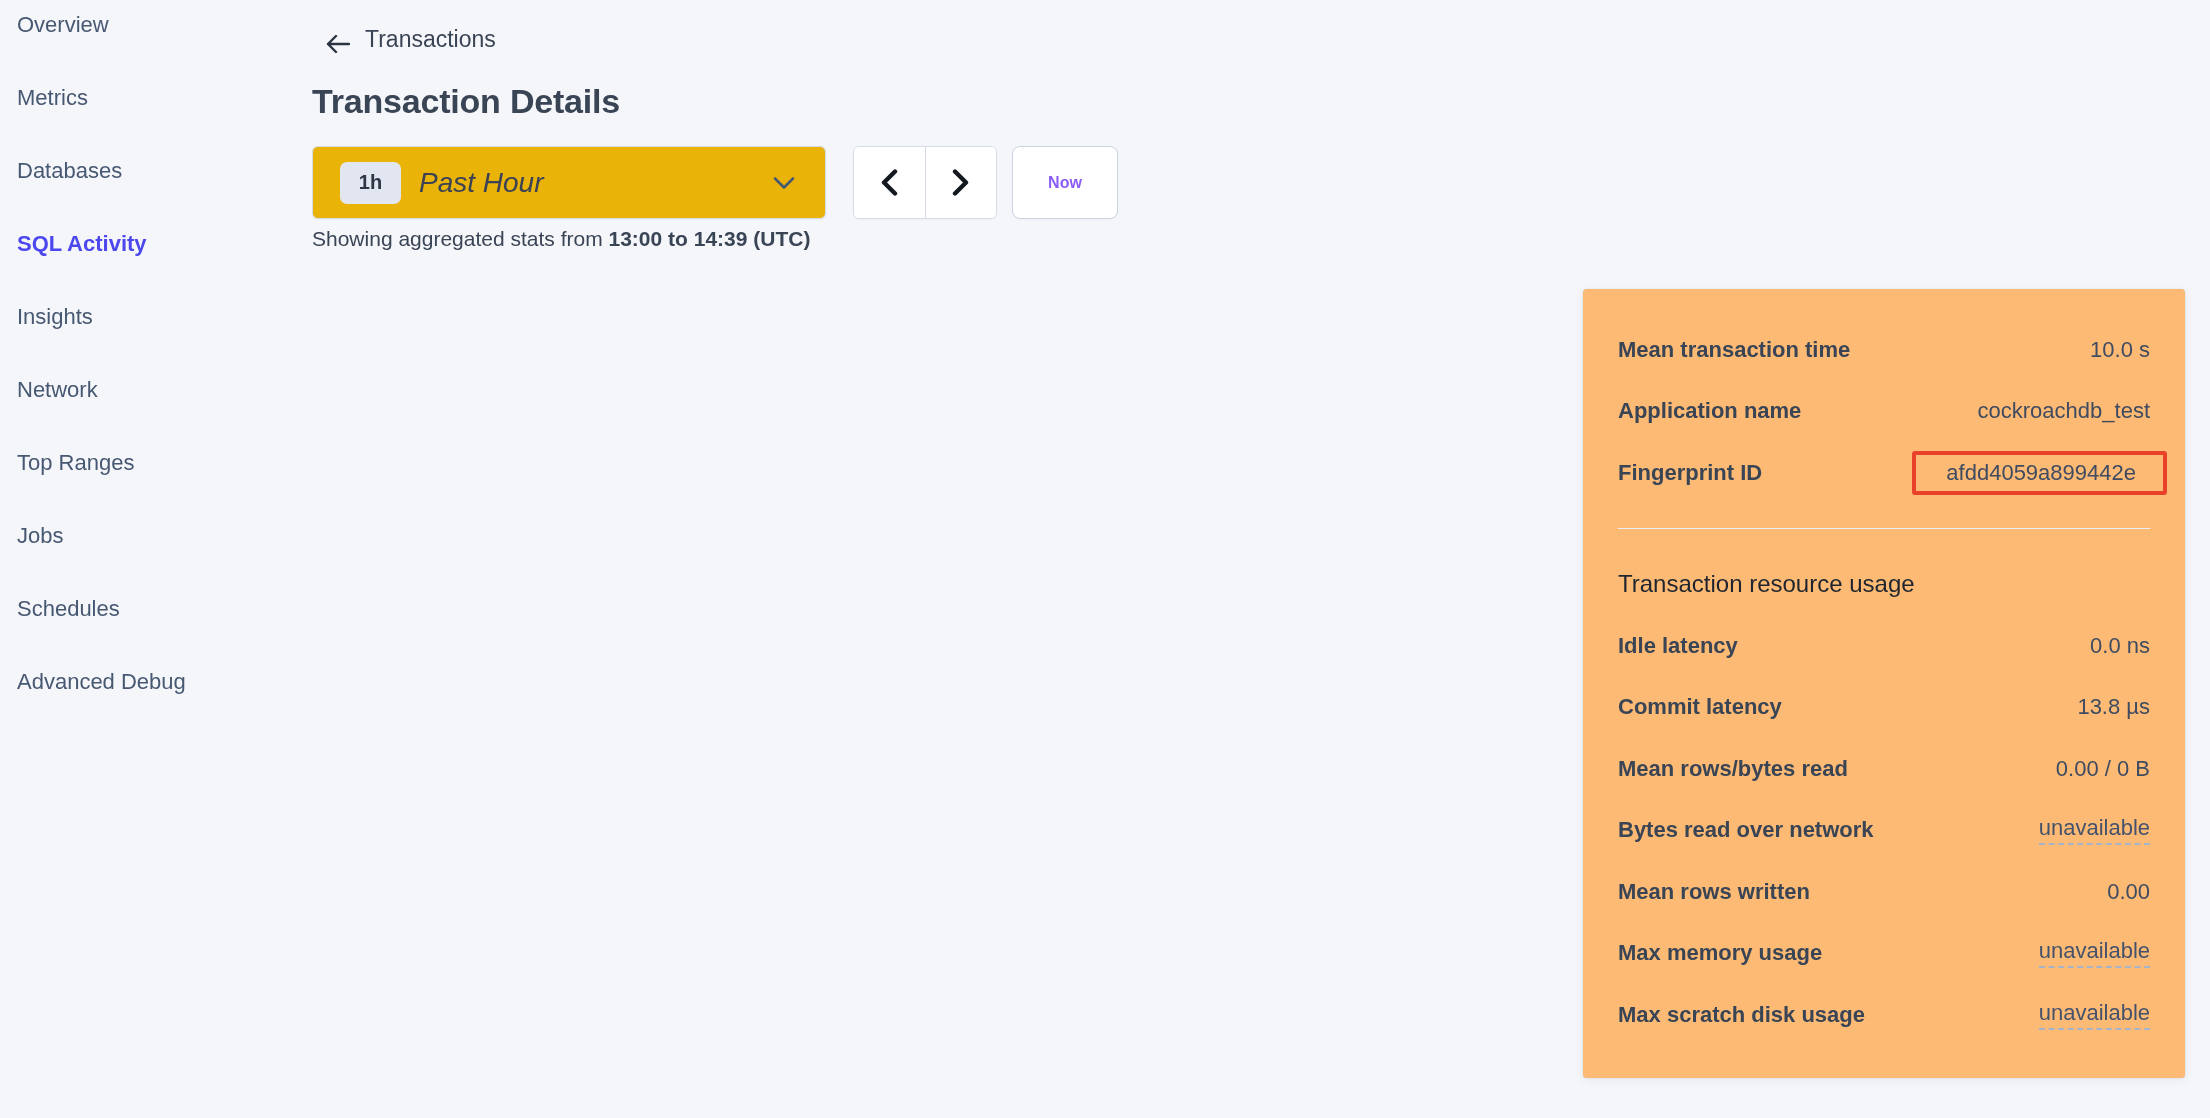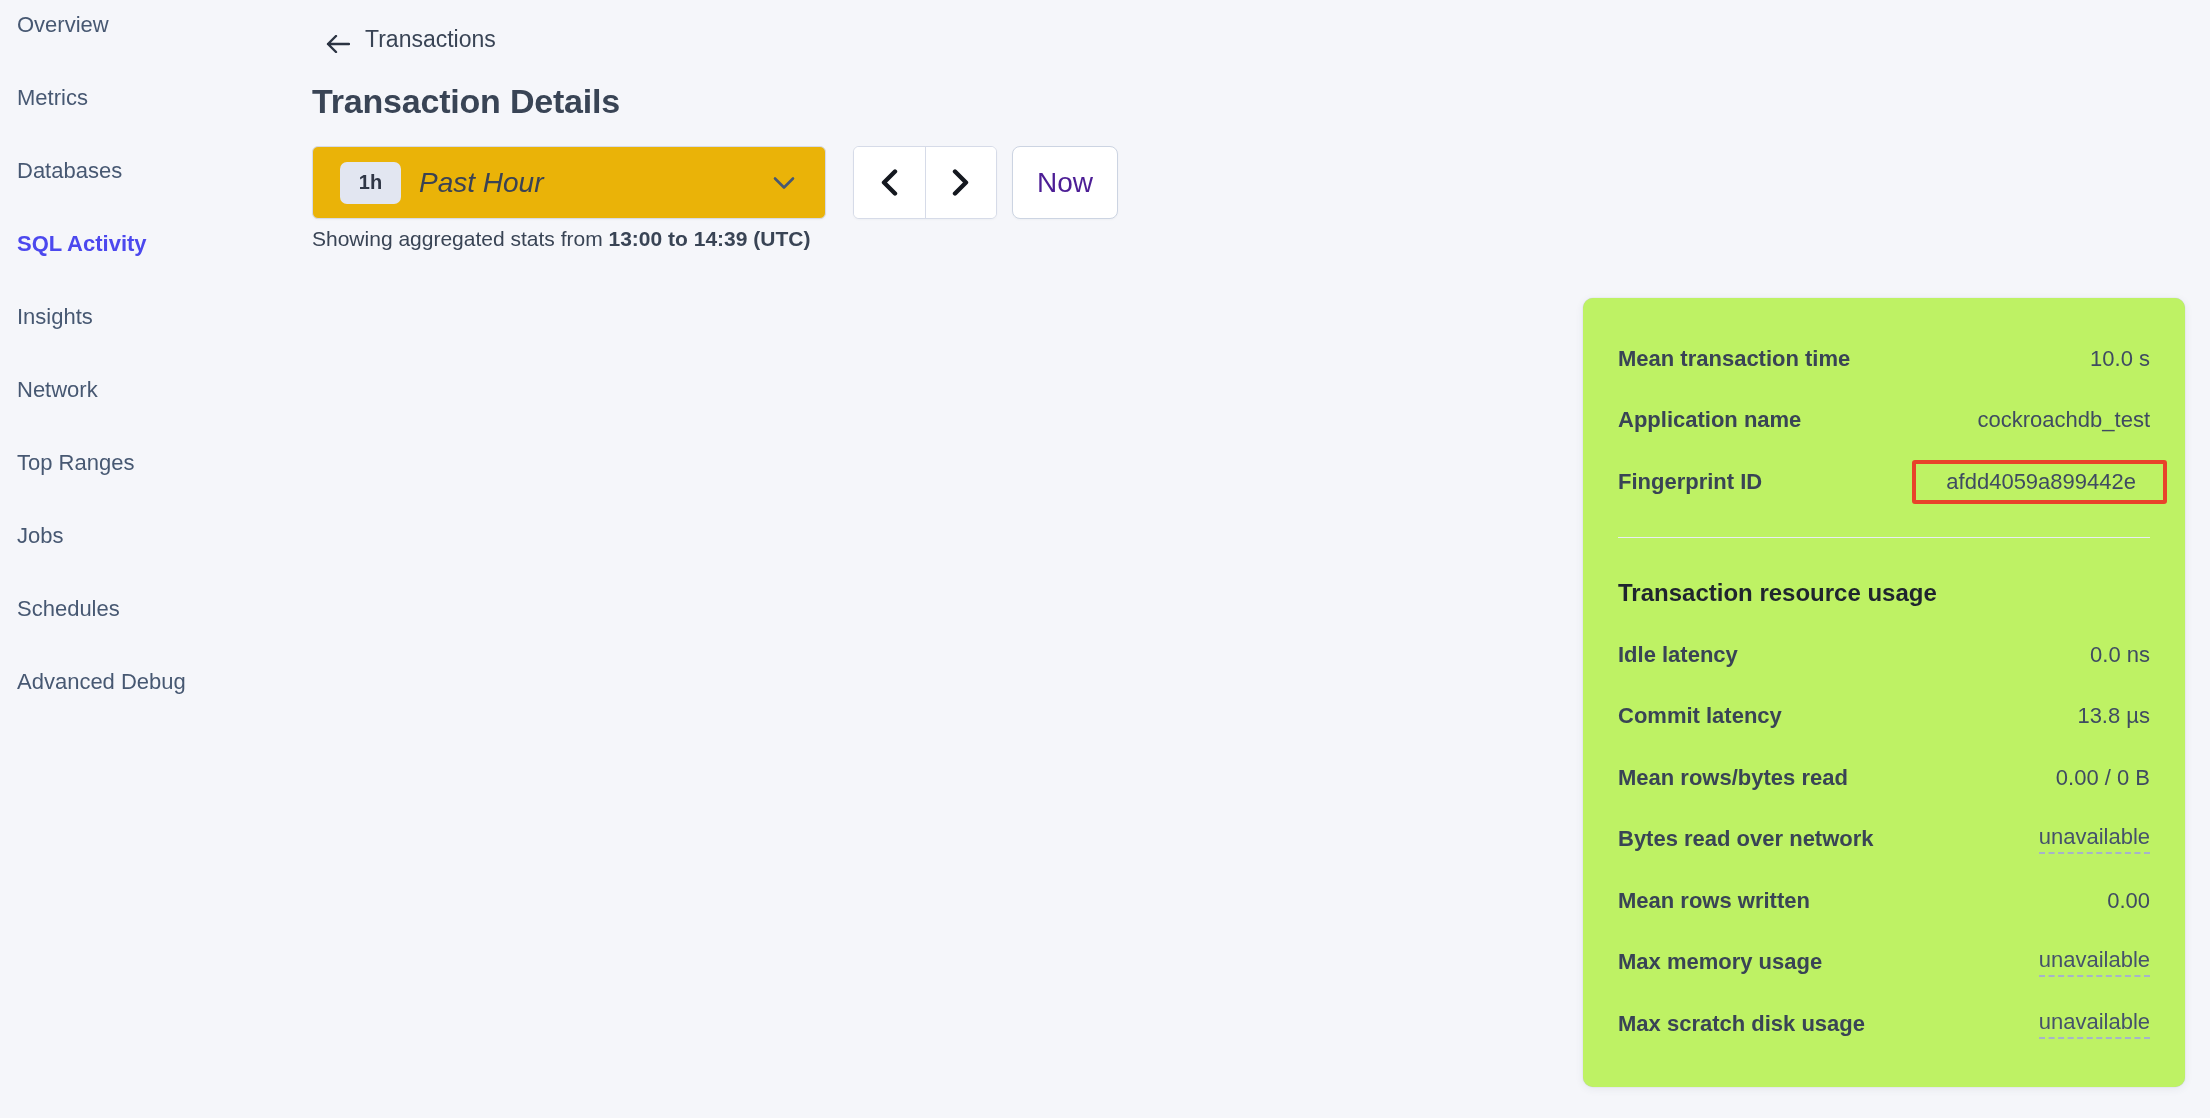--- a/index.html
+++ b/index.html
@@ -75,21 +75,21 @@
   .nav-btn{
     flex:1;background:#fff;border:none;display:flex;align-items:center;
     justify-content:center;cursor:pointer;padding:0;
   }
   .nav-btn.prev{border-right:1px solid var(--border);}
 
   .now-btn{
     position:absolute;left:1012px;top:146px;width:106px;height:73px;
     background:#fff;border:1px solid #ccd4e2;border-radius:8px;
     font-family:"Liberation Sans", sans-serif;
-    font-size:28px;font-weight:400;color:#4c1d95;cursor:pointer;
+    font-size:16px;font-weight:700;color:#8b5cf6;cursor:pointer;
     box-shadow:0 1px 2px rgba(57,68,85,.04);
   }
 
   .subtitle{
     position:absolute;left:312px;top:227px;
     font-size:21px;color:var(--text-dark);
   }
   .subtitle b{font-weight:700;}
 
   
@@ -101,22 +101,22 @@
   }
   .code-line{
     font-family:"DejaVu Sans Mono", monospace;
     font-size:23px;font-weight:700;line-height:30px;
     color:var(--code-text);white-space:pre;
   }
   .code-line .kw{color:var(--keyword);}
 
   
   .card{
-    position:absolute;left:1583px;top:298px;width:602px;height:789px;
-    background:#bef264;border-radius:10px;
+    position:absolute;left:1583px;top:289px;width:602px;height:789px;
+    background:#fdba74;border-radius:4px;
     box-shadow:0 0 1px rgba(67,90,111,.35), 0 2px 8px rgba(57,68,85,.08);
     padding:30px 35px 0 35px;
   }
   .stat-row{
     height:61.5px;display:flex;align-items:center;justify-content:space-between;
   }
   .stat-label{font-size:22px;font-weight:700;color:var(--text-dark);}
   .stat-value{font-size:22px;color:#3f4b61;}
   .stat-value.unavailable{
     color:#45526b;border-bottom:2px dashed var(--dash);
@@ -124,21 +124,21 @@
   }
   .stat-value.highlight{
     border:4px solid var(--red);border-radius:3px;
     padding:5px 27px 5px 30px;margin-right:-17px;
   }
   .divider{
     border:none;border-top:1px solid var(--divider);
     margin:24px 0 25px 0;
   }
   .section-title-row{height:61.5px;display:flex;align-items:center;}
-  .section-title{font-size:24px;font-weight:700;color:var(--near-black);}
+  .section-title{font-size:24px;font-weight:400;color:var(--near-black);}
 </style>
 </head>
 <body>
 
 <div id="app">
 
   <nav class="sidebar" id="sidebar">
       <div class="nav-item">
     <span class="nav-label">Overview</span>
   </div>

